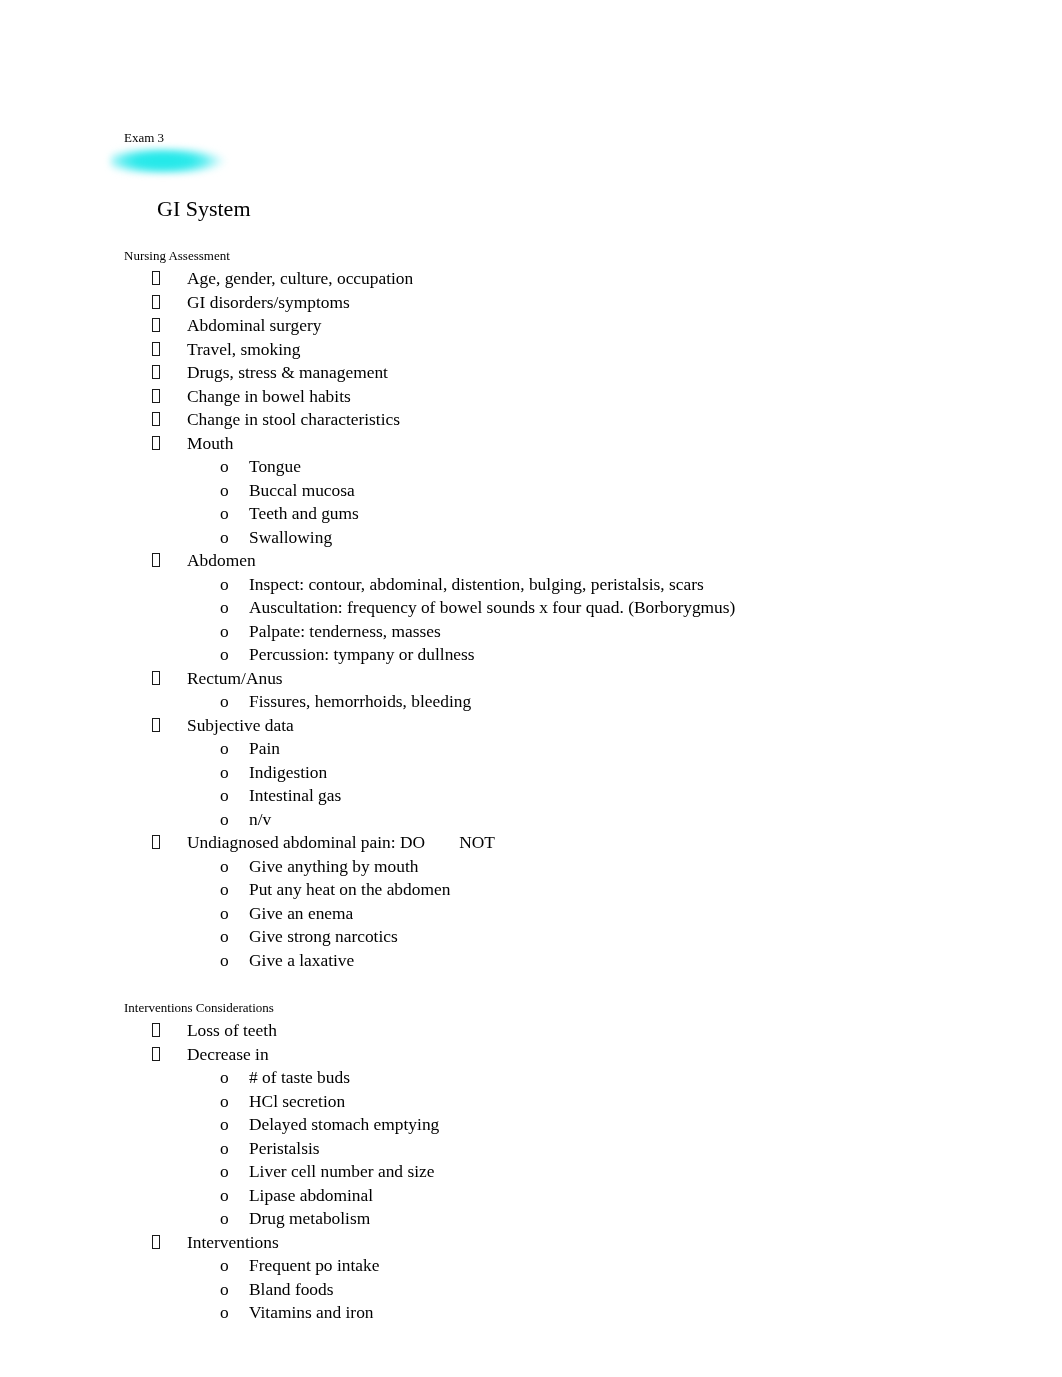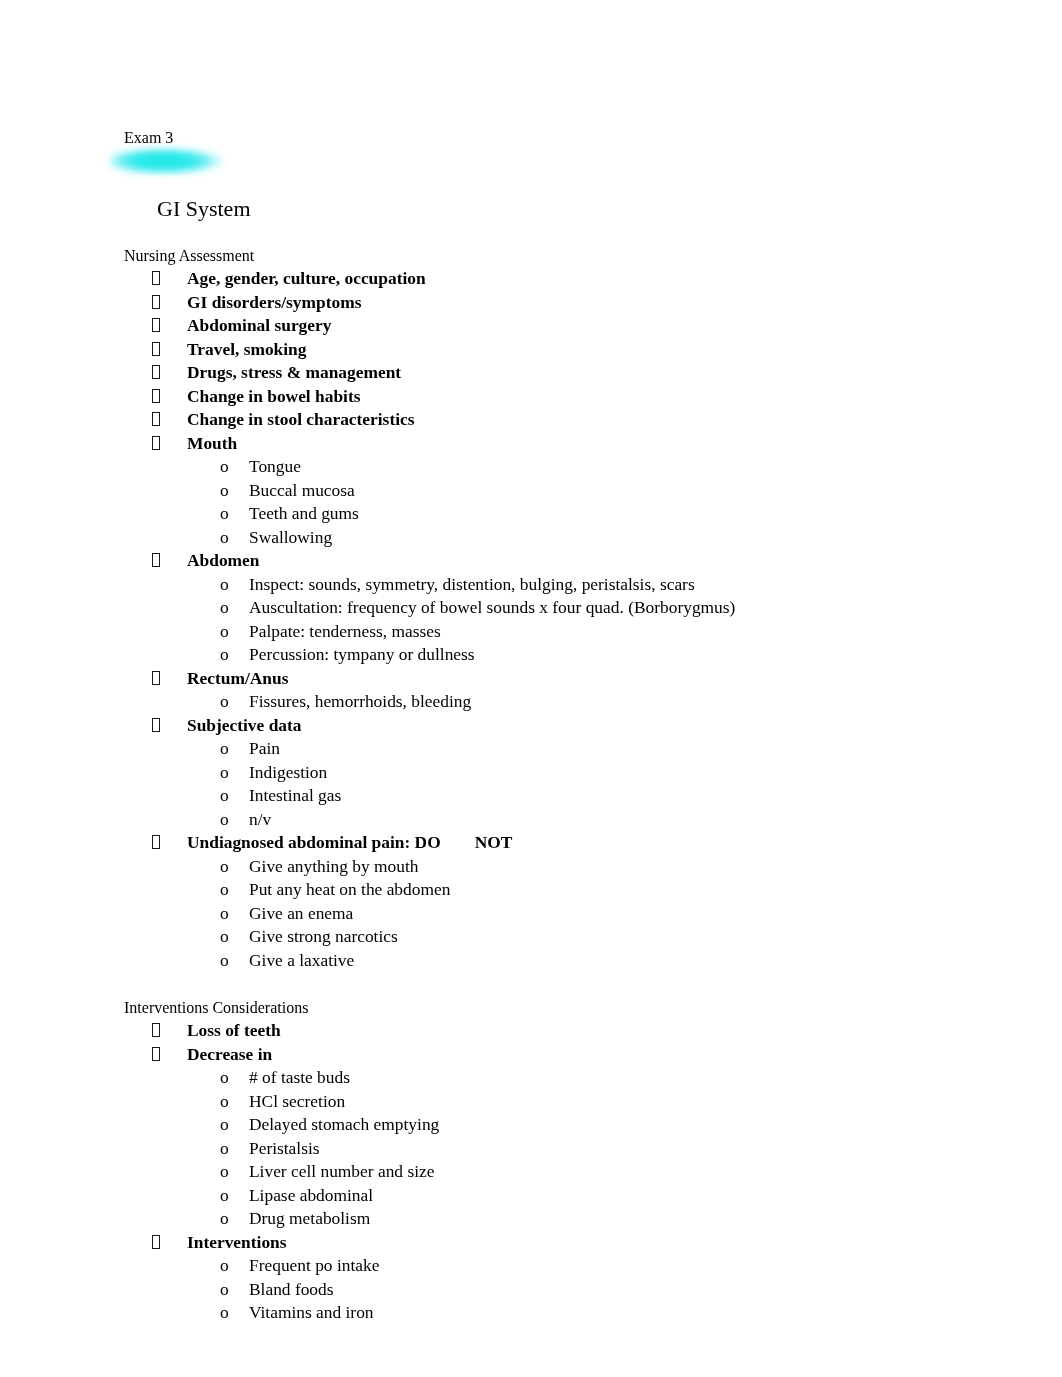--- a/index.html
+++ b/index.html
@@ -29,21 +29,21 @@
     display: flex;
     align-items: baseline;
     font-size: 17.4px;
     line-height: 23.5px;
     white-space: pre;
   }
 
   
   .heading {
     display: block;
-    font-size: 16px;
+    font-size: 13px;
     line-height: 23.5px;
     white-space: pre;
   }
 
   
   .heading-hl {
     position: relative;
     display: block;
     font-size: 22px;
     line-height: 23.5px;
@@ -66,21 +66,21 @@
     filter: blur(3.2px);
     z-index: 0;
     pointer-events: none;
   }
   .heading-hl .txt {
     position: relative;
     z-index: 1;
   }
 
   
-  .lvl1 { padding-left: 28px; font-weight: bold; }
+  .lvl1 { padding-left: 28px; }
   .lvl2 { padding-left: 96px; }
 
   .marker-box {
     display: inline-block;
     width: 8px;
     height: 14px;
     border: 1.4px solid #1a1a1a;
     box-sizing: border-box;
     transform: translateY(1px);
     flex: 0 0 auto;
@@ -122,21 +122,21 @@
         <div class="line lvl1"><span class="marker-box"></span><span class="gap"></span><span class="txt">Travel, smoking</span></div>
         <div class="line lvl1"><span class="marker-box"></span><span class="gap"></span><span class="txt">Drugs, stress &amp; management</span></div>
         <div class="line lvl1"><span class="marker-box"></span><span class="gap"></span><span class="txt">Change in bowel habits</span></div>
         <div class="line lvl1"><span class="marker-box"></span><span class="gap"></span><span class="txt">Change in stool characteristics</span></div>
         <div class="line lvl1"><span class="marker-box"></span><span class="gap"></span><span class="txt">Mouth</span></div>
         <div class="line lvl2"><span class="marker-o">o</span><span class="gap"></span><span class="txt">Tongue</span></div>
         <div class="line lvl2"><span class="marker-o">o</span><span class="gap"></span><span class="txt">Buccal mucosa</span></div>
         <div class="line lvl2"><span class="marker-o">o</span><span class="gap"></span><span class="txt">Teeth and gums</span></div>
         <div class="line lvl2"><span class="marker-o">o</span><span class="gap"></span><span class="txt">Swallowing</span></div>
         <div class="line lvl1"><span class="marker-box"></span><span class="gap"></span><span class="txt">Abdomen</span></div>
-        <div class="line lvl2"><span class="marker-o">o</span><span class="gap"></span><span class="txt">Inspect: sounds, symmetry, distention, bulging, peristalsis, scars</span></div>
+        <div class="line lvl2"><span class="marker-o">o</span><span class="gap"></span><span class="txt">Inspect: contour, abdominal, distention, bulging, peristalsis, scars</span></div>
         <div class="line lvl2"><span class="marker-o">o</span><span class="gap"></span><span class="txt">Auscultation: frequency of bowel sounds x four quad. (Borborygmus)</span></div>
         <div class="line lvl2"><span class="marker-o">o</span><span class="gap"></span><span class="txt">Palpate: tenderness, masses</span></div>
         <div class="line lvl2"><span class="marker-o">o</span><span class="gap"></span><span class="txt">Percussion: tympany or dullness</span></div>
         <div class="line lvl1"><span class="marker-box"></span><span class="gap"></span><span class="txt">Rectum/Anus</span></div>
         <div class="line lvl2"><span class="marker-o">o</span><span class="gap"></span><span class="txt">Fissures, hemorrhoids, bleeding</span></div>
         <div class="line lvl1"><span class="marker-box"></span><span class="gap"></span><span class="txt">Subjective data</span></div>
         <div class="line lvl2"><span class="marker-o">o</span><span class="gap"></span><span class="txt">Pain</span></div>
         <div class="line lvl2"><span class="marker-o">o</span><span class="gap"></span><span class="txt">Indigestion</span></div>
         <div class="line lvl2"><span class="marker-o">o</span><span class="gap"></span><span class="txt">Intestinal gas</span></div>
         <div class="line lvl2"><span class="marker-o">o</span><span class="gap"></span><span class="txt">n/v</span></div>

